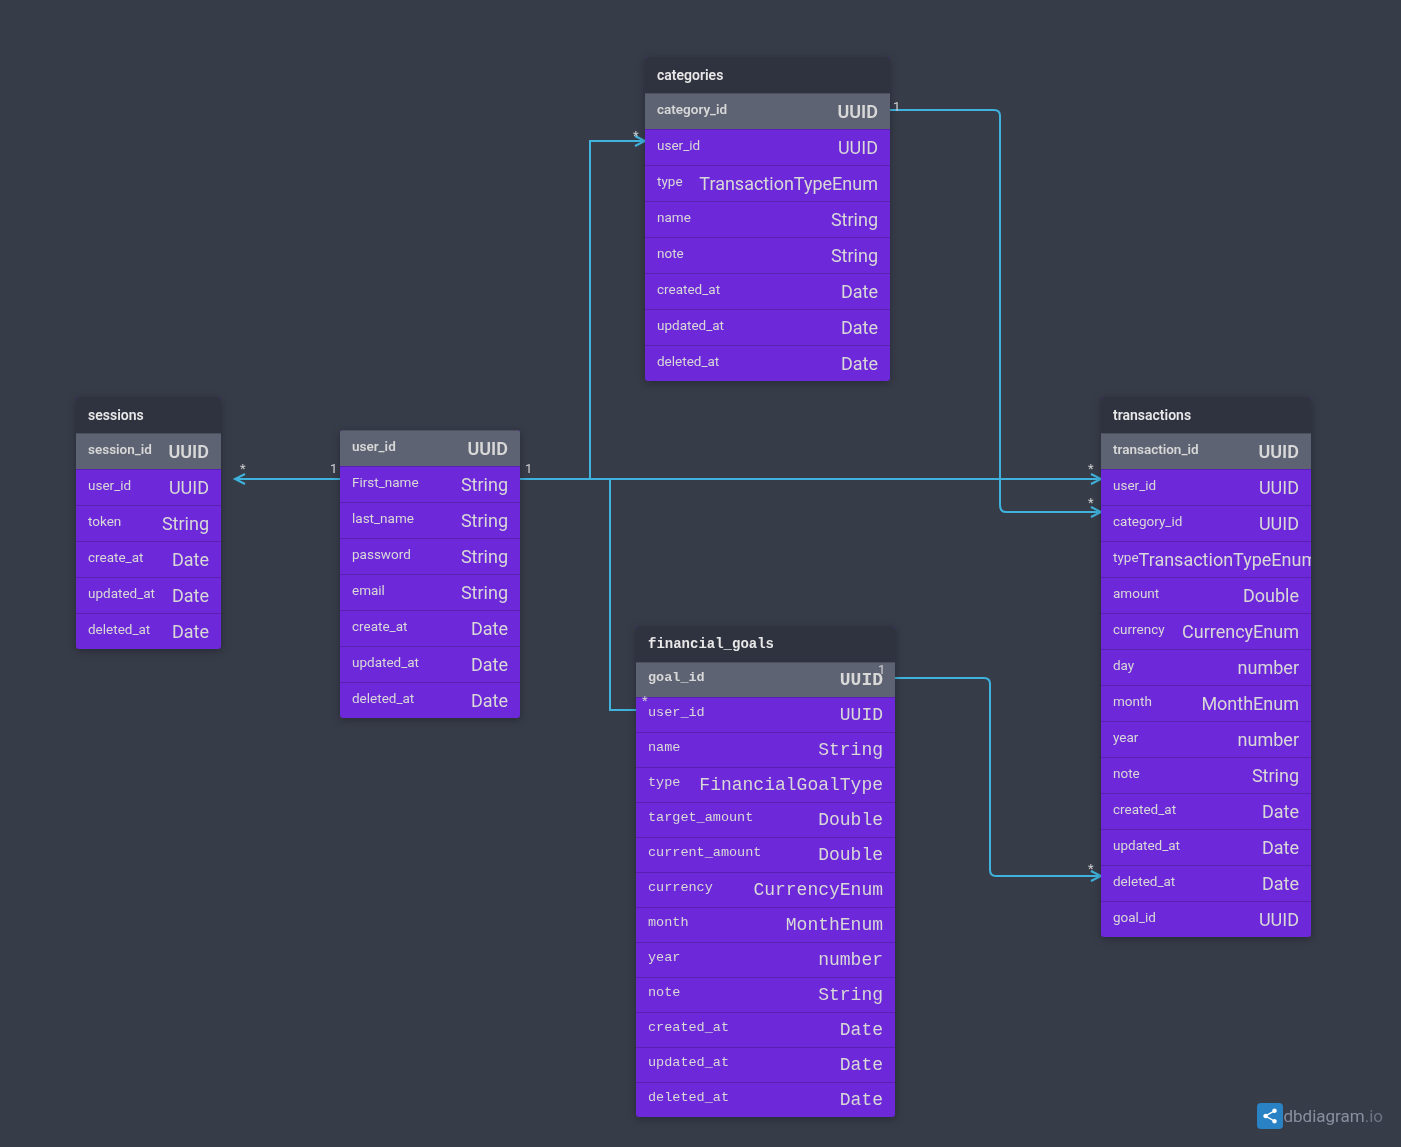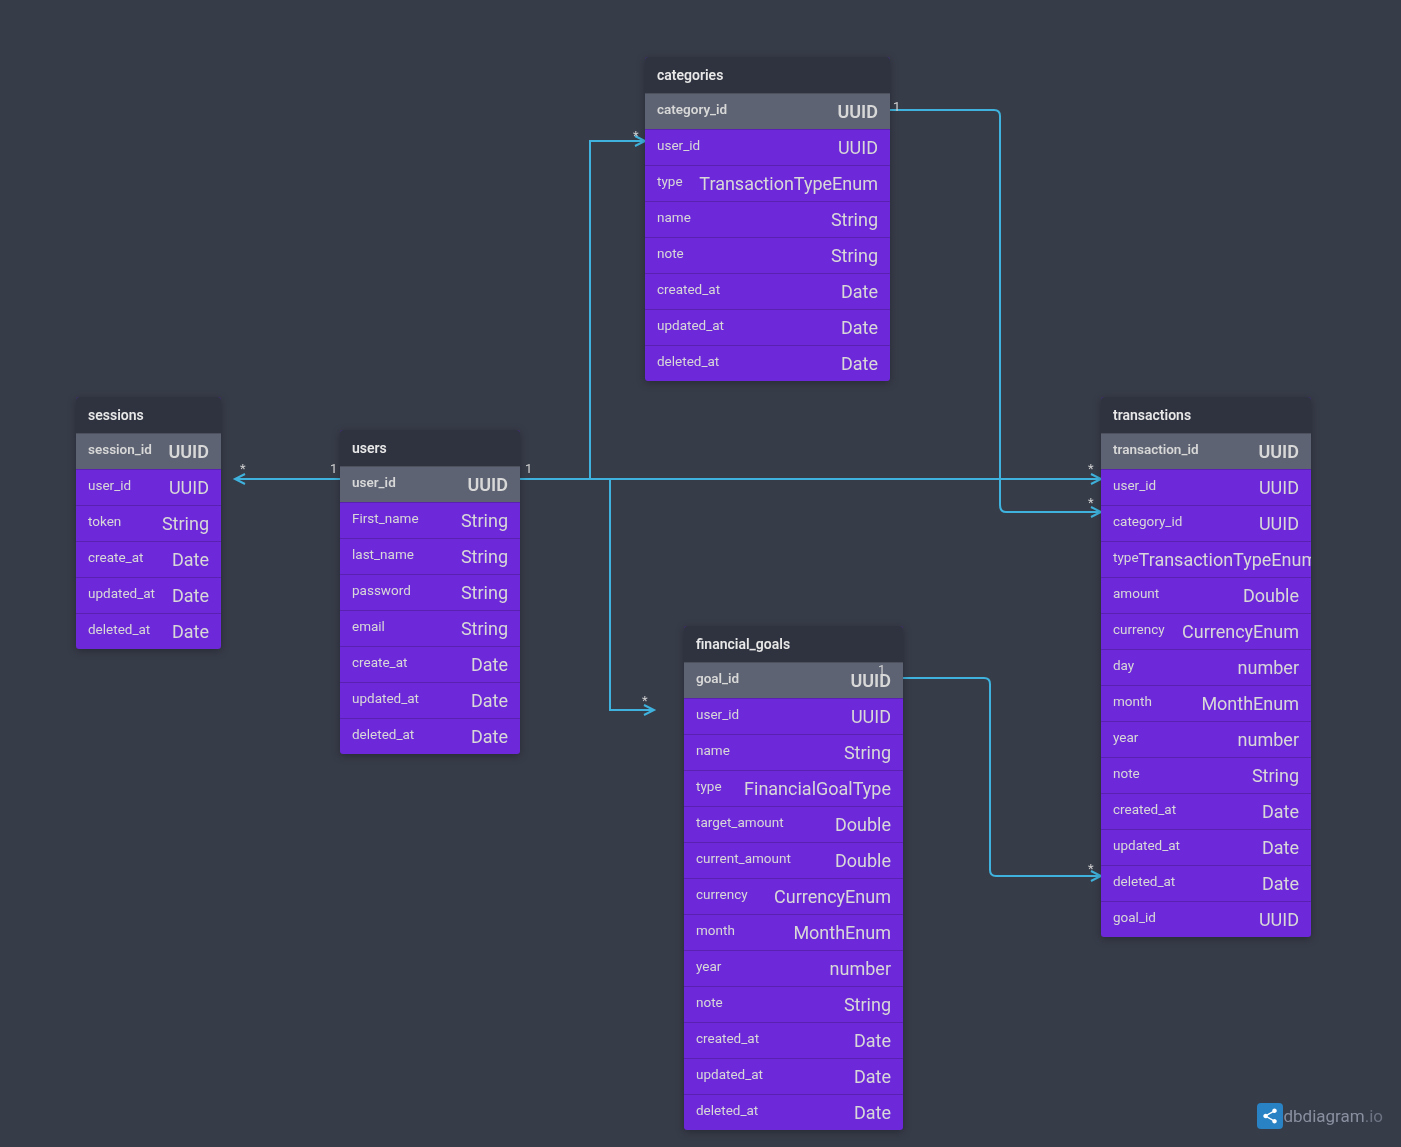--- a/index.html
+++ b/index.html
@@ -64,21 +64,20 @@
       <div class="row">
         <span class="name">updated_at</span>
         <span class="type">Date</span>
       </div>
       <div class="row">
         <span class="name">deleted_at</span>
         <span class="type">Date</span>
       </div>
     </div>
     <div class="table" style="left: 340px; top: 430px; width: 180px;">
-      <div class="table-header">users</div>
       <div class="row pk">
         <span class="name">user_id</span>
         <span class="type">UUID</span>
       </div>
       <div class="row">
         <span class="name">First_name</span>
         <span class="type">String</span>
       </div>
       <div class="row">
         <span class="name">last_name</span>
@@ -133,21 +132,21 @@
       </div>
       <div class="row">
         <span class="name">updated_at</span>
         <span class="type">Date</span>
       </div>
       <div class="row">
         <span class="name">deleted_at</span>
         <span class="type">Date</span>
       </div>
     </div>
-    <div class="table" style="left: 684px; top: 626px; width: 219px;">
+    <div class="table" style="left: 636px; top: 626px; width: 259px; font-family: Liberation Mono, monospace;">
       <div class="table-header">financial_goals</div>
       <div class="row pk">
         <span class="name">goal_id</span>
         <span class="type">UUID</span>
       </div>
       <div class="row">
         <span class="name">user_id</span>
         <span class="type">UUID</span>
       </div>
       <div class="row">

